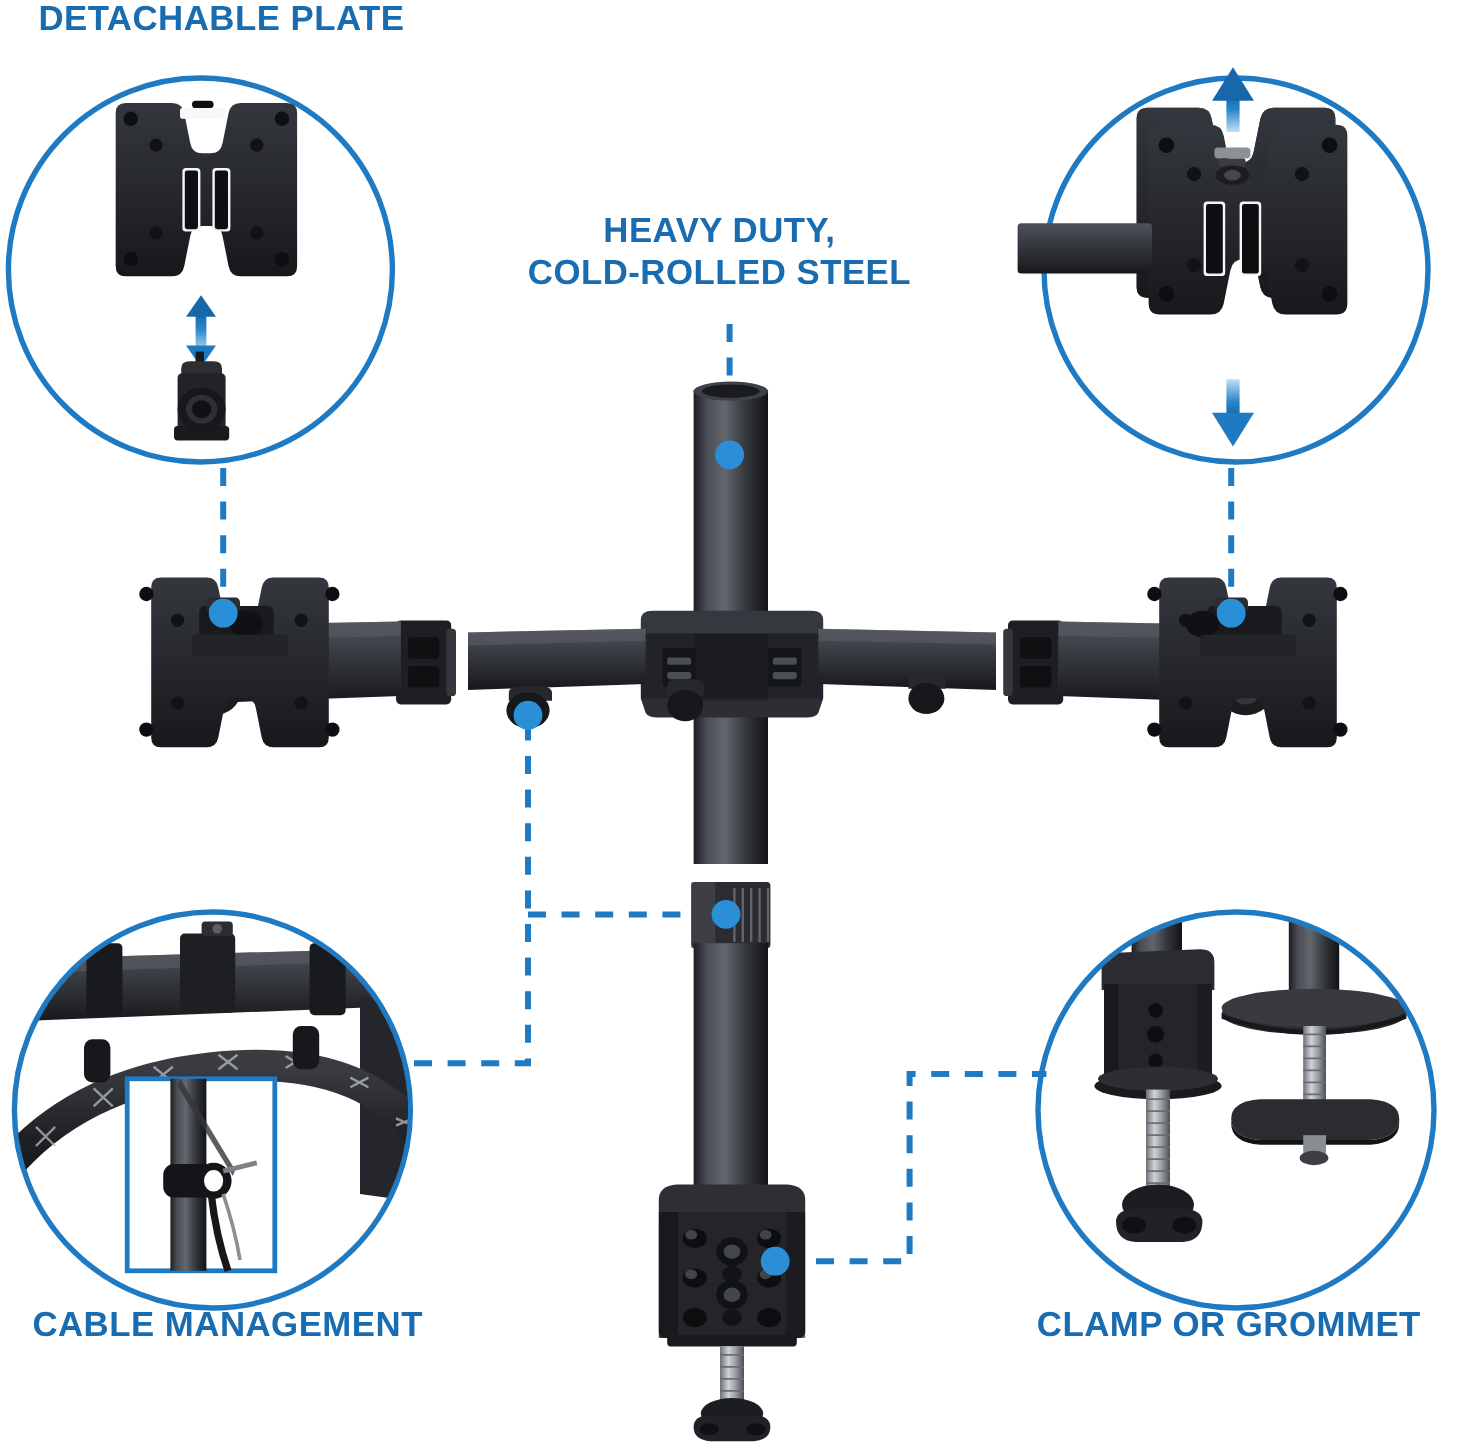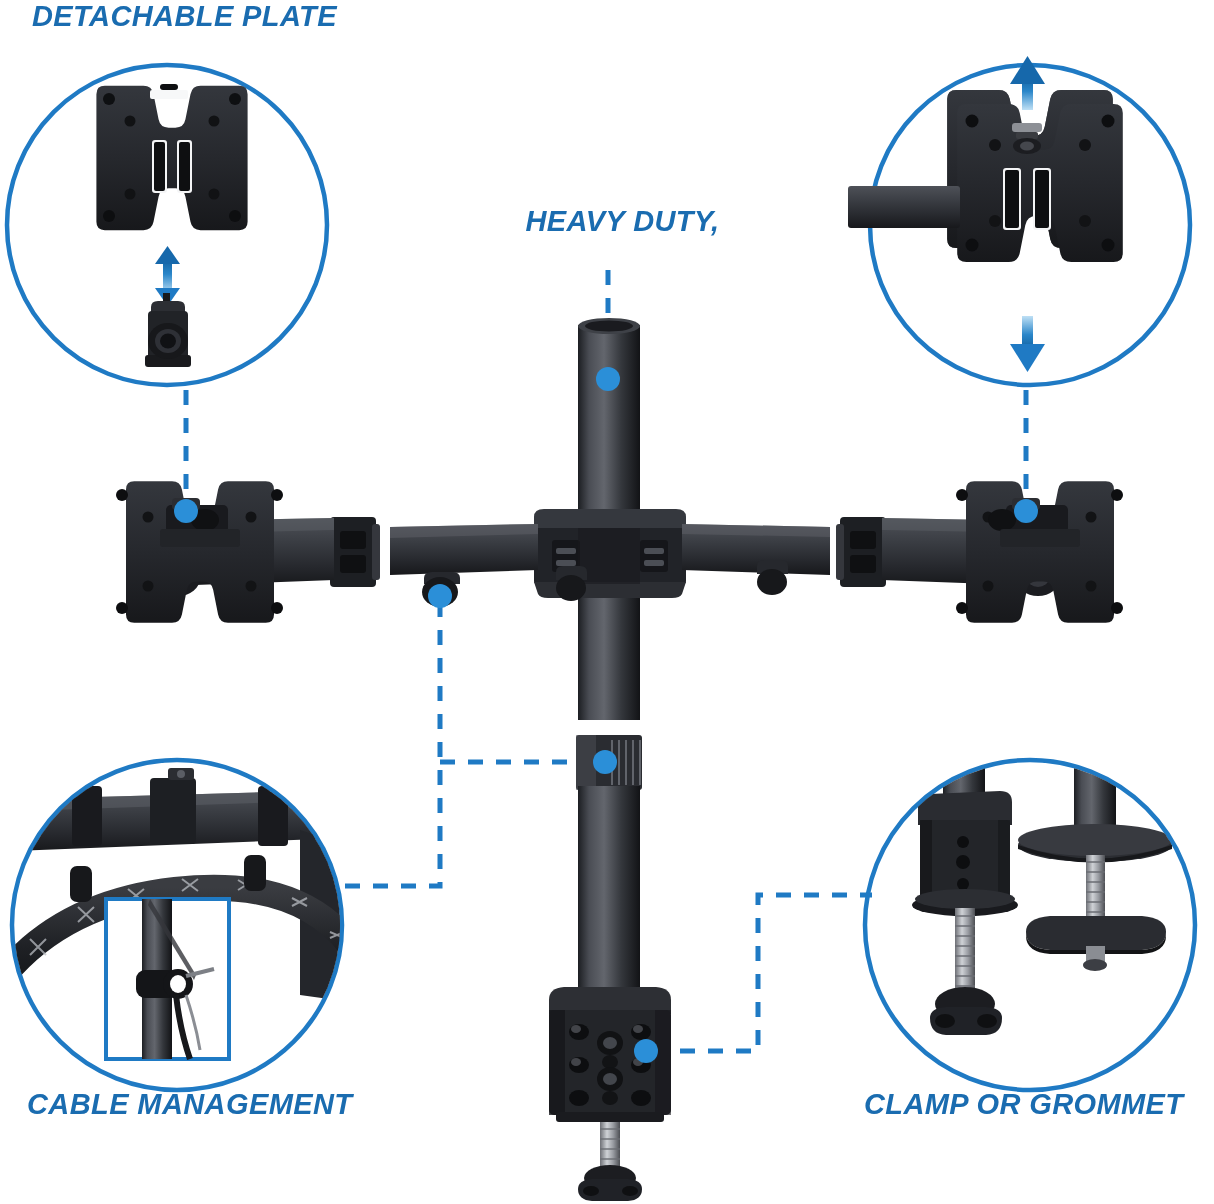--- a/index.html
+++ b/index.html
@@ -9,21 +9,20 @@
   }
   body {
     font-family: "Liberation Sans", sans-serif;
   }
   #stage {
     position: relative;
     width: 1206px;
     height: 1204px;
     background: #ffffff;
     overflow: hidden;
-    font-style: italic;
   }
   .label {
     position: absolute;
     color: #1a6cb0;
     font-weight: bold;
     font-size: 29px;
     letter-spacing: 0.4px;
     line-height: 1.16;
     white-space: nowrap;
     text-transform: uppercase;
@@ -43,22 +42,23 @@
   }
 </style>
 </head>
 <body>
 
 <div id="stage">
 
   <div class="label" style="left:32px; top:0px;">DETACHABLE PLATE</div>
 
 
-  <div class="label center-multiline" style="left:455px; top:176px; width:335px;margin-top:28px;">
+  <div class="label center-multiline" style="left:432px; top:176px; width:335px;">
     <div>HEAVY DUTY,</div>
+    <div>COLD-ROLLED STEEL</div>
   </div>
 
   <div class="label" style="left:864px; top:1088px;">CLAMP OR GROMMET</div>
 
   <div class="label" style="left:27px; top:1088px;">CABLE MANAGEMENT</div>
 
   <svg id="svg-root" viewBox="0 0 1214 1204" xmlns="http://www.w3.org/2000/svg">
     <defs>
       <linearGradient id="poleGrad" x1="0" y1="0" x2="1" y2="0">
         <stop offset="0%" stop-color="#1c1e22"></stop>

